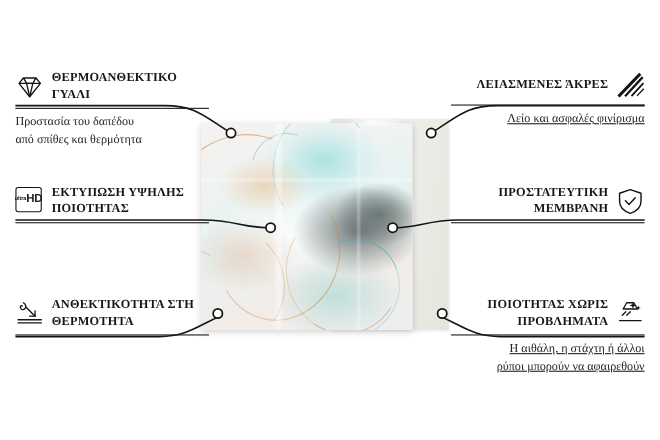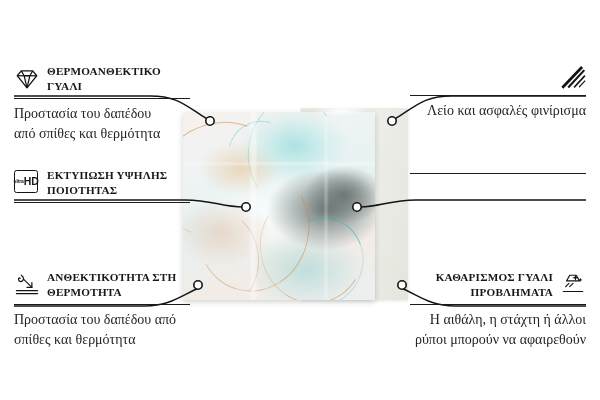--- a/index.html
+++ b/index.html
@@ -91,26 +91,26 @@
     letter-spacing:.2px;
     line-height:1.30;
     color:#17171a;
   }
   .feature.right .title { text-align:right; }
   .feature .rule {
     height:1px; background:#1b1b1b; margin:5px 0 5px 0; width:100%;
   }
   .feature .desc {
     font-family:"Liberation Serif", serif;
-    font-size:14px;
+    font-size:11px;
     line-height:1.42;
     color:#242424;
     white-space:pre-line;
   }
-  .feature.right .desc { text-align:right; }
+  .feature.right .desc { text-align:right;text-decoration:underline; }
 
   .icon { flex:0 0 auto; width:26px; height:26px; display:block; }
   .icon svg { display:block; width:100%; height:100%; }
 
   .hd-badge {
     width:24px; height:23px;
     border:1.3px solid #141414;
     border-radius:2.5px;
     display:flex; flex-direction:row;
     align-items:center; justify-content:center;
@@ -219,60 +219,72 @@
               <path d="M22 13 V19 H16"></path>
           <path d="M3 23 H29"></path>
               <path d="M3 26.5 H29"></path>
         </g>
           </svg>
       </span>
       <span class="title">ΑΝΘΕΚΤΙΚΟΤΗΤΑ
 ΣΤΗ ΘΕΡΜΟΤΗΤΑ</span>
     </div>
     <div class="rule"></div>
-    <div class="desc">Προστασία του δαπέδου από
-σπίθες και θερμότητα</div>
   </div>
 
   <div class="feature right" id="f-edges">
     <div class="head">
       <span class="icon">
         <svg viewBox="0 0 32 32">
             <g stroke="#141414" stroke-linecap="square">
           <path d="M4 28 L26 5" stroke-width="3.4"></path>
           <path d="M11 28 L29 8.5" stroke-width="2.6"></path>
           <path d="M18 28 L30 15" stroke-width="2"></path>
           <path d="M24 28 L30.5 21" stroke-width="1.5"></path>
         </g>
           </svg>
       </span>
+      <span class="title">ΛΕΙΑΣΜΕΝΕΣ
+ΆΚΡΕΣ</span>
     </div>
     <div class="rule"></div>
     <div class="desc">Λείο και ασφαλές φινίρισμα</div>
   </div>
 
   <div class="feature right" id="f-membrane">
+    <div class="head">
+      <span class="icon">
+        <svg viewBox="0 0 32 32">
+            <g fill="none" stroke="#141414" stroke-width="1.6" stroke-linejoin="round" stroke-linecap="round">
+          <path d="M16 3 L28 7 V16 C28 23 22 27.5 16 29.5 C10 27.5 4 23 4 16 V7 Z"></path>
+          <path d="M10.5 15.5 L14.5 19.5 L21.5 12"></path>
+        </g>
+          </svg>
+      </span>
+      <span class="title">ΠΡΟΣΤΑΤΕΥΤΙΚΗ
+ΜΕΜΒΡΑΝΗ</span>
+    </div>
     <div class="rule"></div>
   </div>
 
   <div class="feature right" id="f-clean">
     <div class="head">
       <span class="icon">
         <svg viewBox="0 0 32 32">
             <g fill="none" stroke="#141414" stroke-width="1.5" stroke-linejoin="round" stroke-linecap="round">
           <path d="M8 11 L12 4 H20 L24 11 Z"></path>
           <path d="M4 24 H28"></path>
           <path d="M7 18 L11 14"></path>
               <path d="M12 18 L16 14"></path>
           <path d="M19 3 L20 6 L23 7 L20 8 L19 11 L18 8 L15 7 L18 6 Z" fill="#141414" stroke="none"></path>
           <path d="M25 7 L25.7 9 L27.7 9.7 L25.7 10.4 L25 12.4 L24.3 10.4 L22.3 9.7 L24.3 9 Z" fill="#141414" stroke="none"></path>
         </g>
           </svg>
       </span>
-      <span class="title">ΚΑΘΑΡΙΣΜΟΣ ΓΥΑΛΙ
+      <span class="title">ΠΟΙΟΤΗΤΑΣ ΧΩΡΙΣ
 ΠΡΟΒΛΗΜΑΤΑ</span>
     </div>
     <div class="rule"></div>
     <div class="desc">Η αιθάλη, η στάχτη ή άλλοι
 ρύποι μπορούν να αφαιρεθούν</div>
   </div>
 
 </div>
 
 </body></html>

